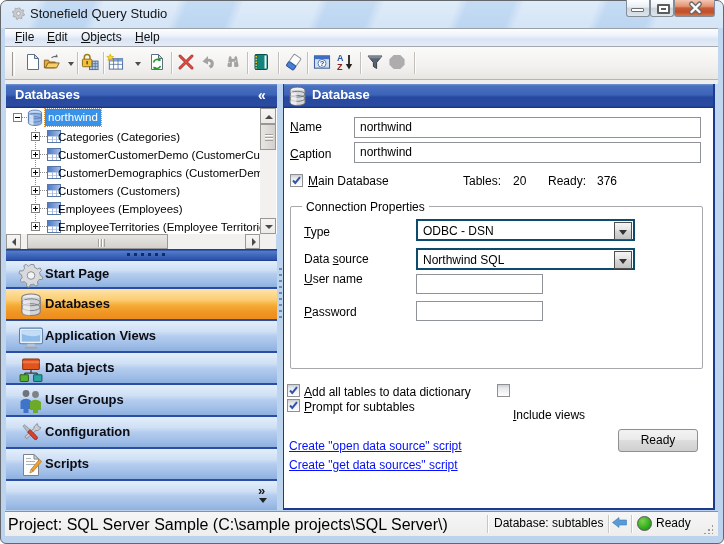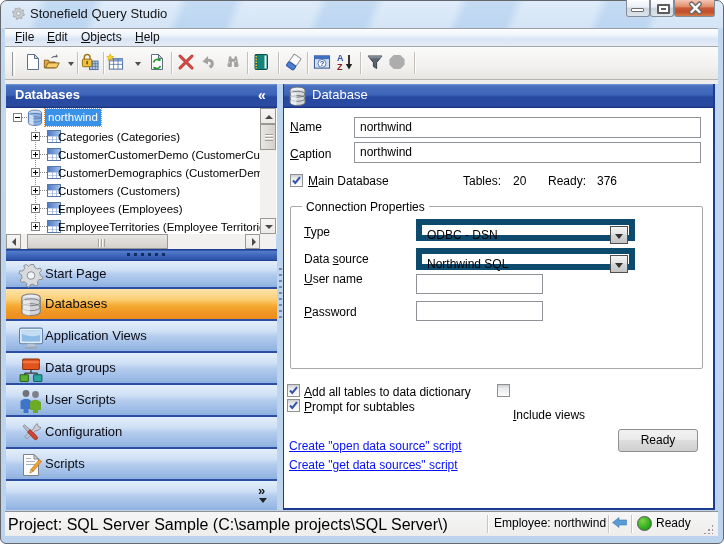--- a/index.html
+++ b/index.html
@@ -15,24 +15,24 @@
 .toolbar{left:5px;top:47px;width:713px;height:33px;background:linear-gradient(180deg,#fafaf9 0%,#f2f1ef 60%,#e8e6e3 100%);border-bottom:1px solid #b8b5b1}
 .tsep{top:52px;width:1px;height:22px;background:#c3c0bc;box-shadow:1px 0 0 #fcfcfc}
 .tico{top:53px;width:18px;height:18px}
 .darr{top:62px;width:0;height:0;border-left:3px solid transparent;border-right:3px solid transparent;border-top:4px solid #4d4d4d}
 .phead{top:84px;height:24px;background:linear-gradient(180deg,#7698d4 0%,#496fbe 8%,#3c64b8 45%,#26489f 55%,#2a4ba0 90%,#16317e 100%);color:#fff;font-weight:bold;font-size:13px}
 .tree{left:6px;top:108px;width:271px;height:126px;background:#fff}
 .trow{position:absolute;height:18px;line-height:18px;white-space:nowrap;font-size:11.5px}
 .sb{background:linear-gradient(180deg,#f6f5f4,#eceae7);border:1px solid #9a9894}
 .navitem{left:6px;width:271px;border-bottom:2px solid #2c4da4;background:linear-gradient(180deg,#e2eefb 0%,#cfe0f5 35%,#b5cdee 50%,#a3c0e8 75%,#8fb1e0 100%)}
 .navitem.sel{background:linear-gradient(180deg,#fde4ab 0%,#fbce74 35%,#f5ab35 55%,#ef9423 80%,#ec8d1d 100%)}
-.navtxt{left:39px;font-weight:normal;font-size:13px;color:#0c0c14}
+.navtxt{left:39px;font-weight:bold;font-size:13px;color:#0c0c14}
 .navico{left:12px;width:26px;height:26px}
 .input{position:absolute;background:#fff;border:1px solid #8f9297;font-size:12px;line-height:19px;padding-left:5px}
-.combo{position:absolute;background:#fff;border:6px solid #0c4a6e}
+.combo{position:absolute;background:#fff;border:2px solid #0c4a6e}
 .cbtn{position:absolute;right:1px;top:1px;width:18px;height:18px;background:linear-gradient(180deg,#f5f5f5,#e3e3e3 45%,#d6d6d6 50%,#c4c4c4 100%);border:1px solid #4f4f4f}
 .cbtn:after{content:"";position:absolute;left:4px;top:7px;border-left:4px solid transparent;border-right:4px solid transparent;border-top:5px solid #333}
 .cb{position:absolute;width:13px;height:13px;background:linear-gradient(180deg,#cbcfd2,#e9eaeb 30%,#fdfdfd);border:1px solid #8e9094}
 .lbl{position:absolute;font-size:12px;color:#000;white-space:nowrap}
 .link{position:absolute;font-size:12px;color:#0610fa;text-decoration:underline;white-space:nowrap}
 u{text-decoration:underline}
 .texp{position:absolute;left:25px;top:4px;width:9px;height:9px;background:#fff;border:1px solid #808080}
 .texp:before{content:"";position:absolute;left:1px;top:3px;width:5px;height:1px;background:#000}
 .texp:after{content:"";position:absolute;left:3px;top:1px;width:1px;height:5px;background:#000}
 .ticon{position:absolute;left:41px;top:2px;width:14px;height:13px;border:1px solid #5578a8;background-image:linear-gradient(90deg,#4f7ac6,#a3bde6),linear-gradient(90deg,transparent 0 4px,#aabdde 4px 5px,transparent 5px 8px,#aabdde 8px 9px,transparent 9px 12px),repeating-linear-gradient(180deg,#fff 0 2px,#c3d2ea 2px 3px);background-size:100% 5px,100% 100%,100% 100%;background-repeat:no-repeat,no-repeat,no-repeat}
@@ -294,32 +294,32 @@
  <span class="a navtxt" style="top:7px">Application Views</span>
 </div>
 <div class="a navitem" style="top:353px;height:32px">
  <svg class="a navico" style="top:4px" width="25" height="24" viewBox="0 0 25 24">
       <path d="M12.5 11 L12.5 15 M6.5 15 L18.5 15 M6.5 15 L6.5 17 M18.5 15 L18.5 17" stroke="#3a3a3a" stroke-width="1.2" fill="none"></path>
       <rect x="4.5" y="1.5" width="16" height="10" rx="1" fill="#e2541e" stroke="#8a2f0c"></rect>
       <path d="M4.5 3.5 L20.5 3.5 L20.5 5.5 L4.5 5.5 Z" fill="#f07848"></path>
       <rect x="2" y="16.5" width="8" height="6.5" rx="0.8" fill="#58b030" stroke="#2c6414"></rect>
       <rect x="15" y="16.5" width="8" height="6.5" rx="0.8" fill="#2aa5a0" stroke="#14605c"></rect>
     </svg>
- <span class="a navtxt" style="top:7px">Data groups</span>
+ <span class="a navtxt" style="top:7px">Data bjects</span>
 </div>
 <div class="a navitem" style="top:385px;height:32px">
  <svg class="a navico" style="top:3px" width="26" height="26" viewBox="0 0 26 26">
       <circle cx="8" cy="5.5" r="3.4" fill="#70747a"></circle>
       <path d="M2.5 13 Q8 8.5 13.5 13 L13.5 21 L2.5 21 Z" fill="#3f74c8"></path>
       <circle cx="17.5" cy="6.5" r="3.4" fill="#7e8288"></circle>
       <path d="M12 14 Q17.5 9.5 23 14 L23 22 L12 22 Z" fill="#6daa28"></path>
       <rect x="5.5" y="15" width="5" height="10" fill="#3f74c8"></rect>
       <rect x="15" y="16" width="5" height="9" fill="#6daa28"></rect>
     </svg>
- <span class="a navtxt" style="top:7px">User Scripts</span>
+ <span class="a navtxt" style="top:7px">User Groups</span>
 </div>
 <div class="a navitem" style="top:417px;height:32px">
  <svg class="a navico" style="top:3px" width="26" height="26" viewBox="0 0 26 26">
       <g transform="rotate(48 13 13)">
         <path d="M10.2 2 Q13 4.5 15.8 2 L15.8 5.5 Q15.8 7 14.4 7.6 L14.4 20 L11.6 20 L11.6 7.6 Q10.2 7 10.2 5.5 Z" fill="#c9cdd3" stroke="#83878e" stroke-width="0.8"></path>
       </g>
       <g transform="rotate(-44 13 13)">
         <path d="M12 2.5 L14 2.5 L14.7 10 L11.3 10 Z" fill="#b8bcc2" stroke="#83878e" stroke-width="0.7"></path>
         <path d="M11.3 10 L14.7 10 L14.9 19 Q14.9 21.5 13 21.5 Q11.1 21.5 11.1 19 Z" fill="#d8432f" stroke="#8e2414" stroke-width="0.8"></path>
       </g>
@@ -347,21 +347,21 @@
 <div class="a" style="left:713px;top:84px;width:2px;height:426px;background:#1c3a8e"></div>
 <div class="a" style="left:283px;top:508px;width:432px;height:2px;background:#1c3a8e"></div>
 <div class="a" style="left:284px;top:108px;width:429px;height:400px;background:#fff"></div>
 <svg class="a" style="left:288px;top:86px" width="19" height="21" viewBox="0 0 19 21">
     <ellipse cx="9.5" cy="4" rx="7.5" ry="2.9" fill="#eff0f2" stroke="#6a6d72"></ellipse>
     <path d="M2 4 L2 16.5 A7.5 2.9 0 0 0 17 16.5 L17 4" fill="#d6d8db" stroke="#6a6d72"></path>
     <ellipse cx="9.5" cy="8.2" rx="7.5" ry="2.9" fill="none" stroke="#6a6d72" stroke-width="0.9"></ellipse>
     <ellipse cx="9.5" cy="12.4" rx="7.5" ry="2.9" fill="none" stroke="#6a6d72" stroke-width="0.9"></ellipse>
     <path d="M3 5.5 A 7.5 2.9 0 0 0 8.5 7 L8.5 19.2 A 7.5 2.9 0 0 1 3 17.7 Z" fill="#fbfcfd" opacity="0.6"></path>
   </svg>
-<div class="a" style="left:312px;top:87px;font-weight:normal;font-size:13px;color:#fff">Database</div>
+<div class="a" style="left:312px;top:87px;font-weight:bold;font-size:13px;color:#fff">Database</div>
 
 <div class="lbl" style="left:290px;top:120px"><u>N</u>ame</div>
 <div class="input" style="left:354px;top:117px;width:347px;height:21px">northwind</div>
 <div class="lbl" style="left:290px;top:147px"><u>C</u>aption</div>
 <div class="input" style="left:354px;top:142px;width:347px;height:21px">northwind</div>
 
 <div class="cb" style="left:290px;top:174px">
     <svg width="11" height="11" viewBox="0 0 11 11" style="position:absolute;left:0;top:0">
       <path d="M2 5.5 L4.3 8 L9 2.2" fill="none" stroke="#3353a8" stroke-width="2"></path>
     </svg>
@@ -406,21 +406,21 @@
 <div class="lbl" style="left:304px;top:400px"><u>P</u>rompt for subtables</div>
 
 <div class="link" style="left:289px;top:439px">Create "open data source" script</div>
 <div class="link" style="left:289px;top:458px">Create "get data sources" script</div>
 
 <div class="a" style="left:618px;top:429px;width:80px;height:23px;border:1px solid #8e8f8f;border-radius:3px;background:linear-gradient(180deg,#f2f2f2 0%,#ebebeb 45%,#dddddd 50%,#cfcfcf 100%);text-align:center;line-height:21px;font-size:12px">Ready</div>
 
 <div class="a statusbar"></div>
 <div class="a" style="left:8px;top:516px;font-size:16px">Project: SQL Server Sample (C:\sample projects\SQL Server\)</div>
 <div class="a ssep" style="left:487px;top:515px"></div>
-<div class="a" style="left:494px;top:516px;font-size:12px">Employee: northwind</div>
+<div class="a" style="left:494px;top:516px;font-size:12px">Database: subtables</div>
 <div class="a ssep" style="left:608px;top:515px"></div>
 <svg class="a" style="left:612px;top:517px" width="15" height="11" viewBox="0 0 15 11">
     <path d="M7 0.5 L7 3 L14.5 3 L14.5 8 L7 8 L7 10.5 L0.5 5.5 Z" fill="#5b9bd5" stroke="#3f7db8" stroke-width="0.6"></path>
   </svg>
 <div class="a ssep" style="left:631px;top:515px"></div>
 <div class="a" style="left:637px;top:516px;width:15px;height:15px;border-radius:50%;background:radial-gradient(circle at 35% 30%,#7fd24a,#2fae1f 60%,#1d8a12);border:1px solid #555"></div>
 <div class="a" style="left:656px;top:516px;font-size:12px">Ready</div>
 <div class="a" style="left:703px;top:524px;width:10px;height:10px;background-image:radial-gradient(circle,#9a9a9a 1px,transparent 1.2px);background-size:4px 4px;clip-path:polygon(100% 0,100% 100%,0 100%)"></div>
 
 </body></html>

